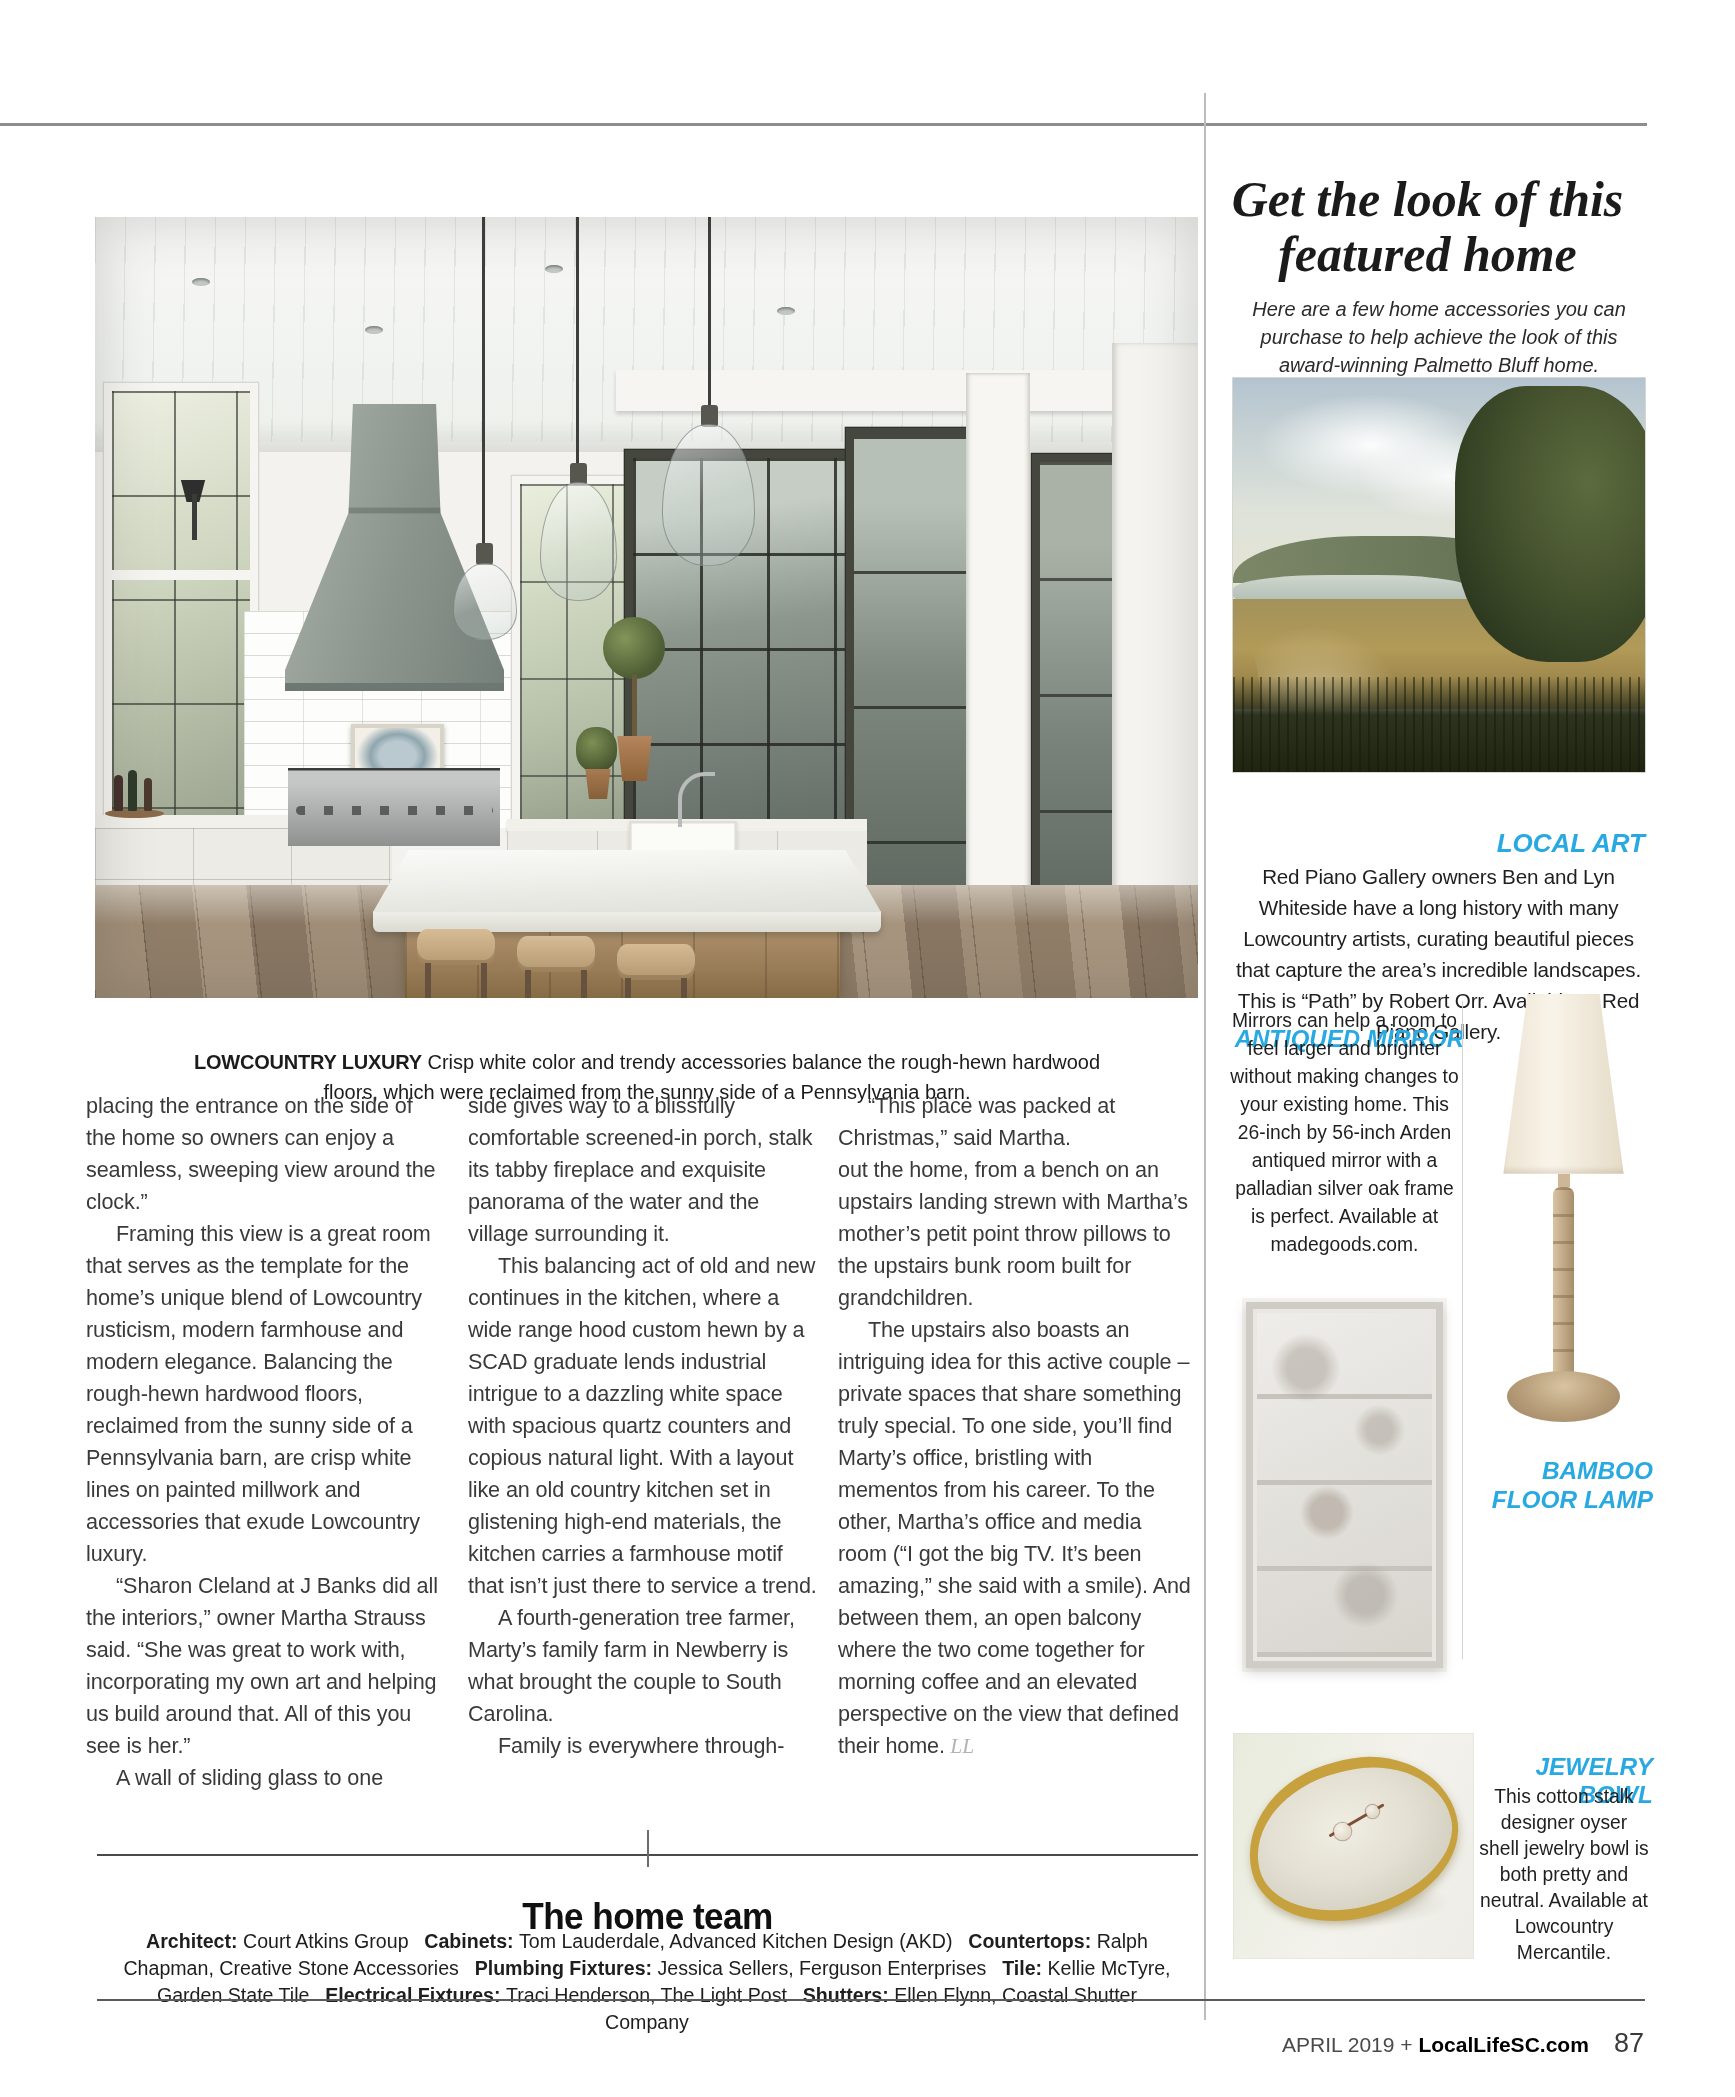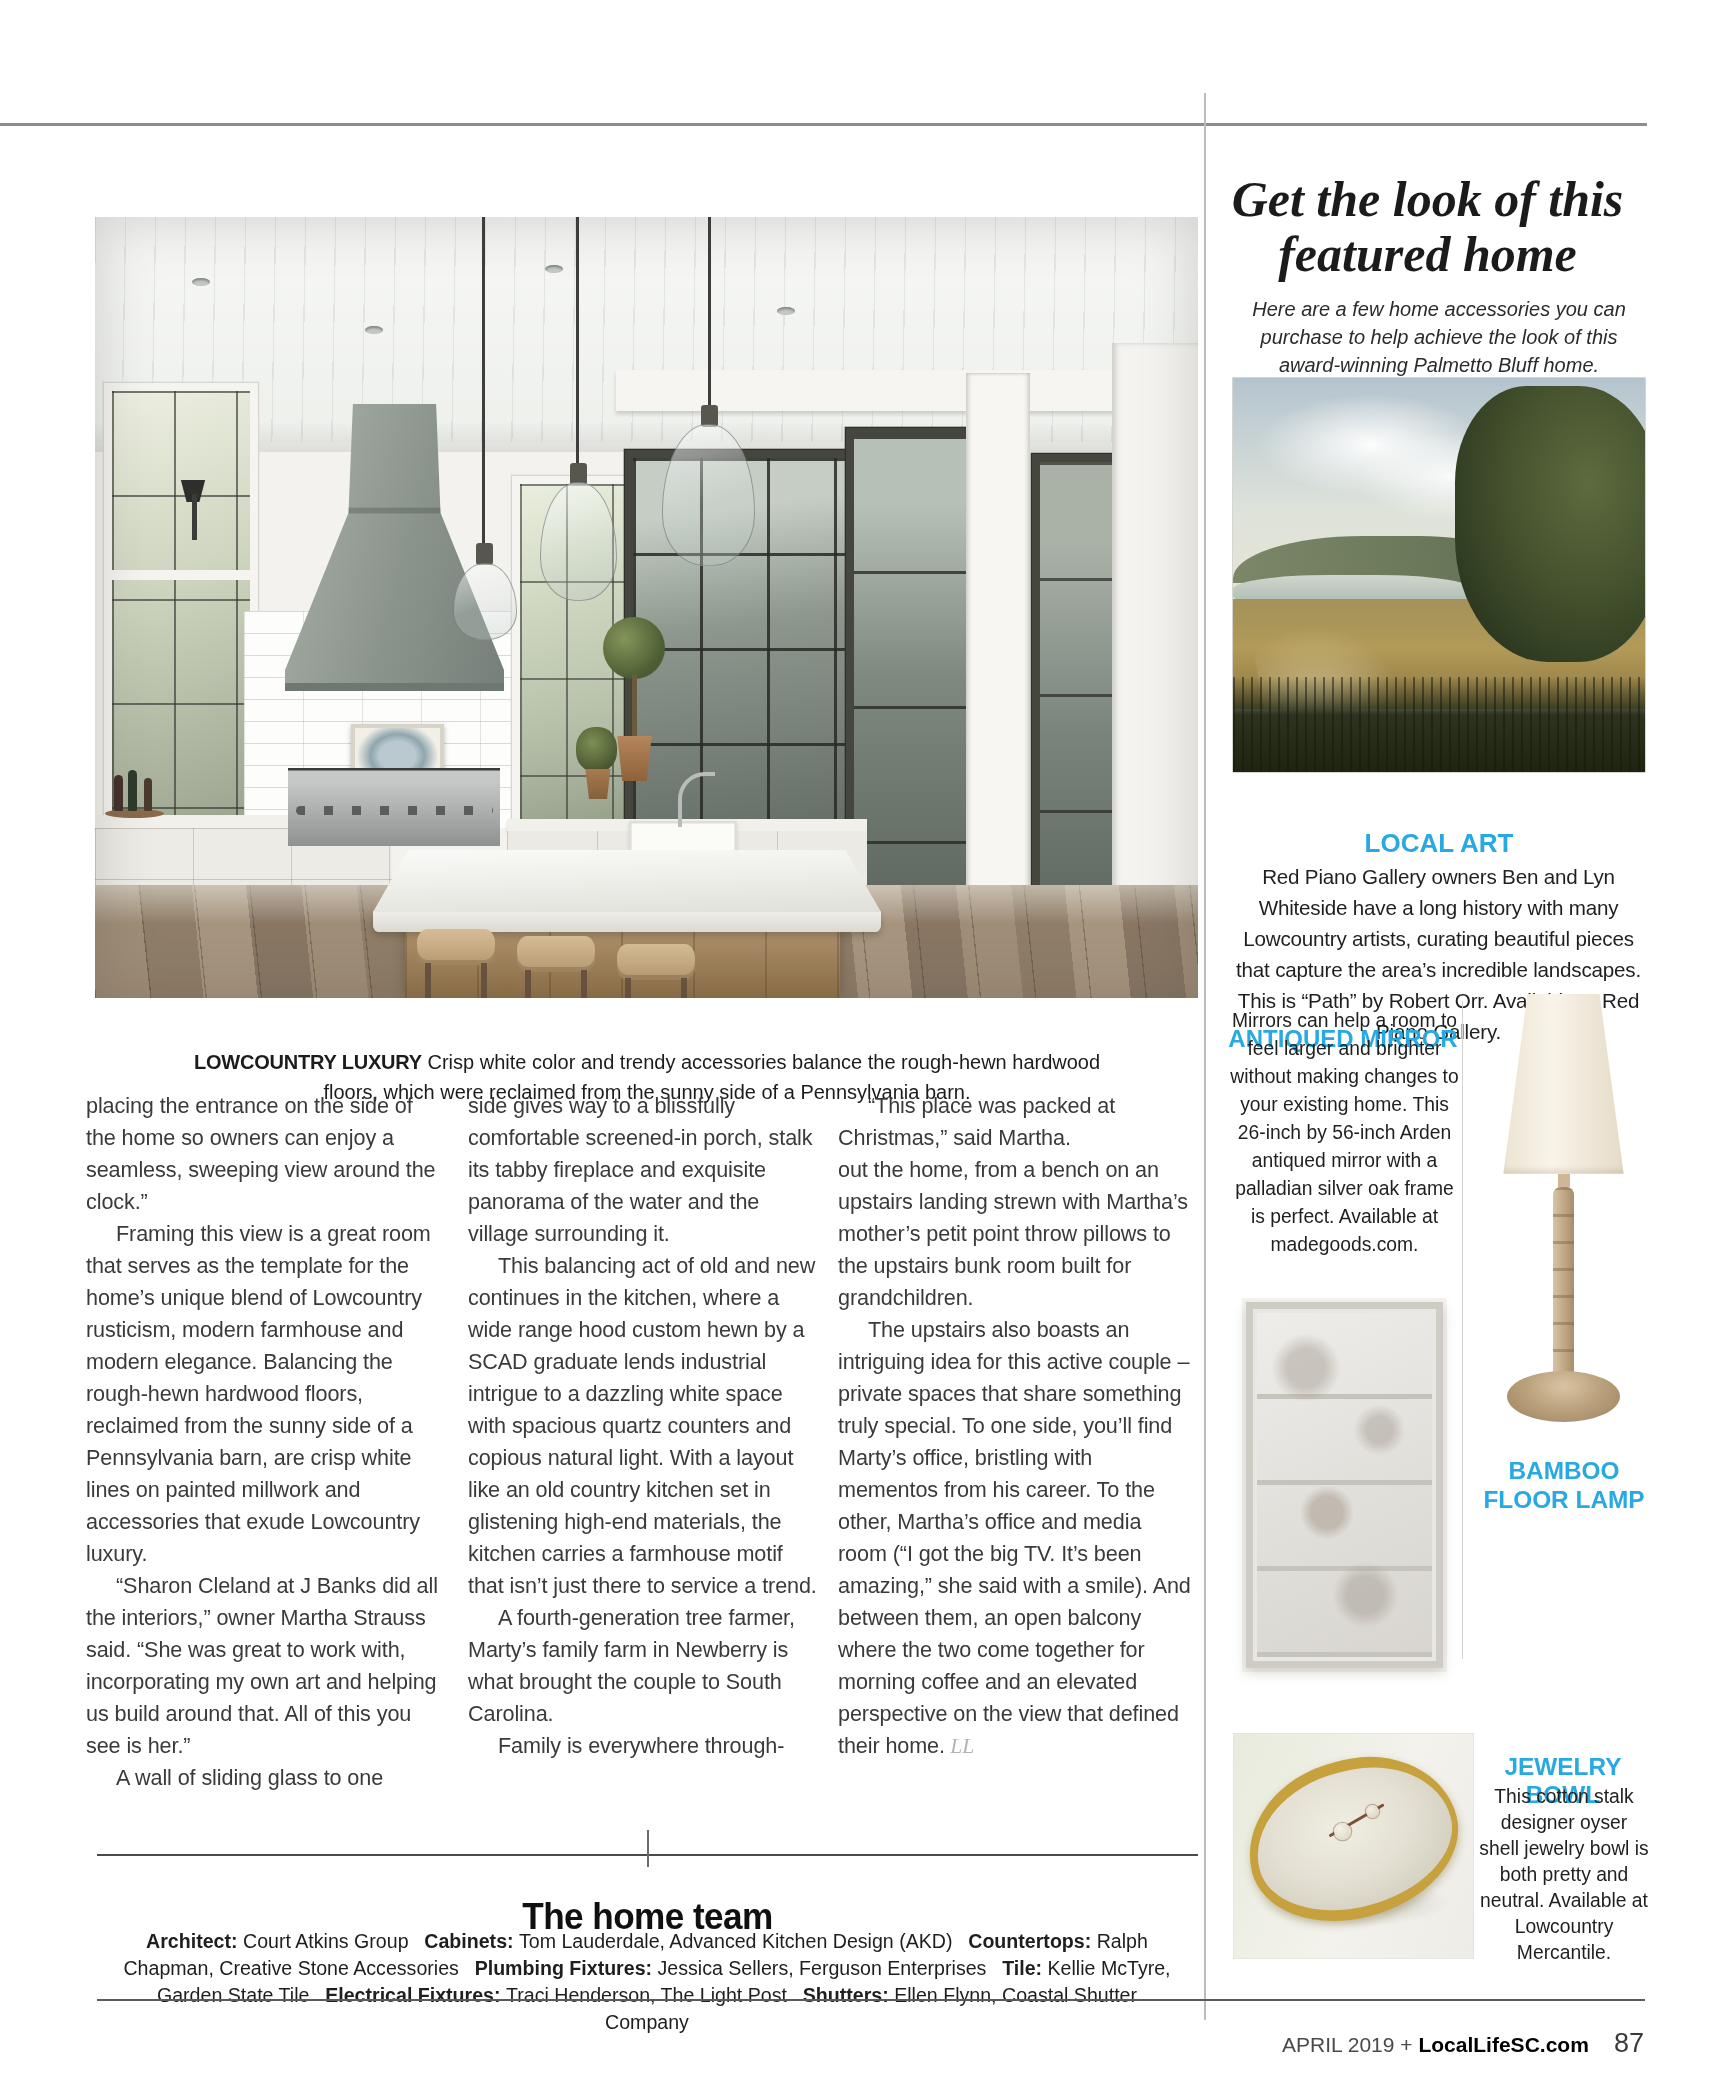--- a/index.html
+++ b/index.html
@@ -91,21 +91,21 @@
   .ht-gap{display:inline-block;width:10.3px;}
 
   
   .footer{position:absolute;left:1222px;top:2028px;width:422px;text-align:right;font-size:21px;color:#4a4a4a;}
   .footer .site{font-weight:bold;color:#000000;}
   .footer .pagenum{font-size:27px;margin-left:19.3px;color:#3a3a3a;}
 
   
   .sb-title{position:absolute;left:1208px;top:138px;width:439px;text-align:center;font-family:"Liberation Serif",serif;font-style:italic;font-size:50px;line-height:55px;color:#1b1b1b;}
   .sb-intro{position:absolute;left:1233px;top:275px;width:412px;text-align:center;font-style:italic;font-size:20px;line-height:28px;color:#2b2b2b;}
-  .sb-h{font-weight:bold;color:var(--accent,#29a9e1);text-align:center;position:absolute;}
+  .sb-h{font-weight:bold;color:var(--accent,#29a9e1);text-align:right;position:absolute;font-style:italic;}
   .local-art-h{left:1233px;top:802px;width:412px;font-size:26px;}
   .local-art-p{position:absolute;left:1226px;top:840px;width:425px;text-align:center;font-size:20.6px;line-height:31px;color:#1f1f1f;letter-spacing:-0.2px;}
   .mirror-h{left:1222px;top:1001px;width:242px;font-size:24px;}
   .mirror-p{position:absolute;left:1228px;top:988px;width:233px;text-align:center;font-size:19.3px;line-height:28px;color:#1f1f1f;}
   .bamboo-h{left:1475px;top:1432px;width:178px;font-size:24.4px;line-height:29px;}
   .bamboo-p{position:absolute;left:1473px;top:1493px;width:180px;text-align:center;font-size:19.3px;line-height:28px;color:#1f1f1f;}
   .jewelry-h{left:1473px;top:1729px;width:180px;font-size:24.4px;}
   .jewelry-p{position:absolute;left:1479px;top:1765px;width:170px;text-align:center;font-size:19.3px;line-height:26px;color:#1f1f1f;}
 
   

